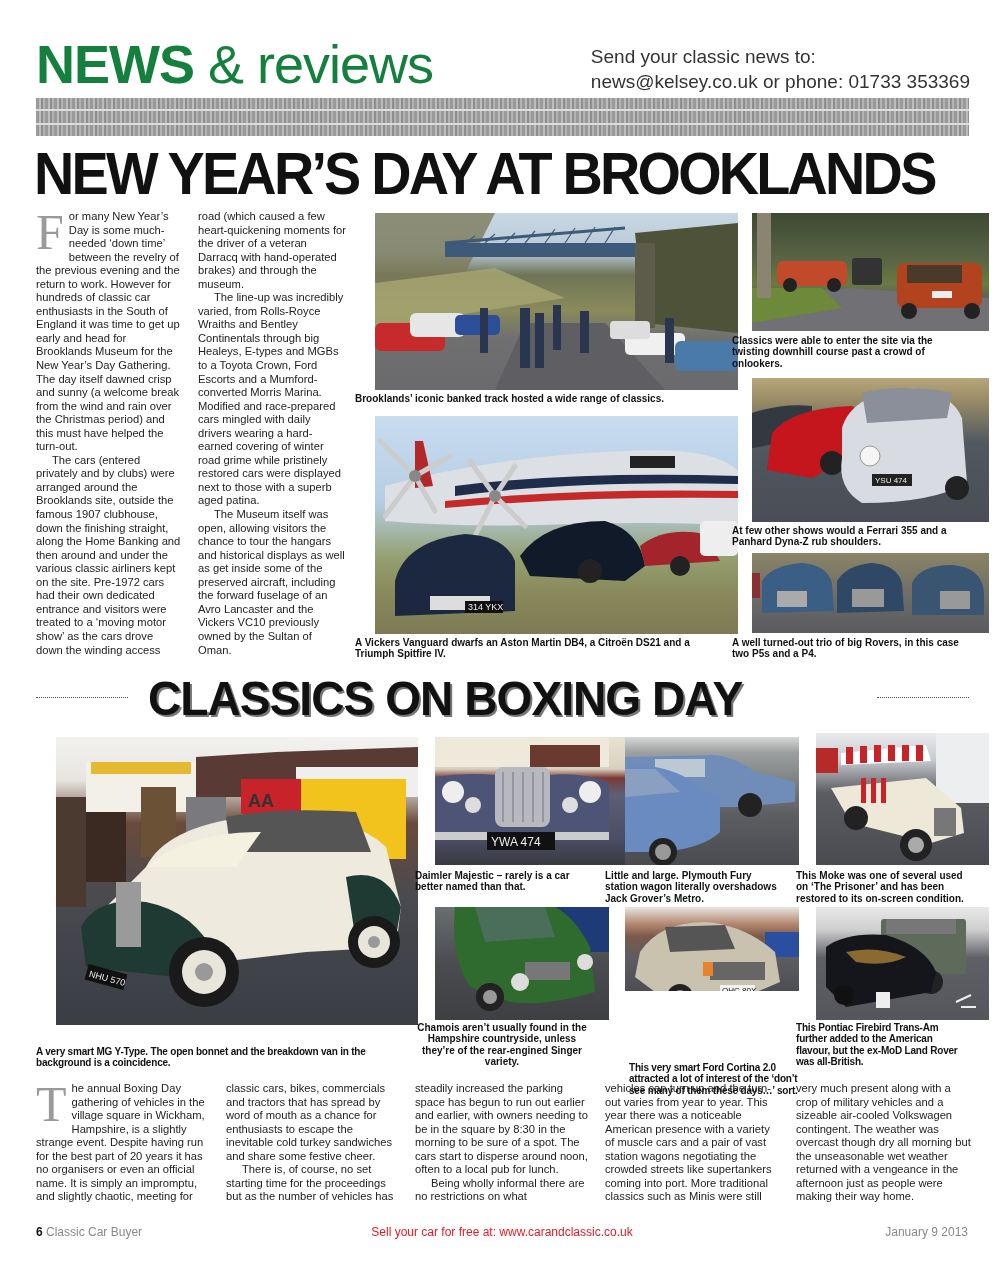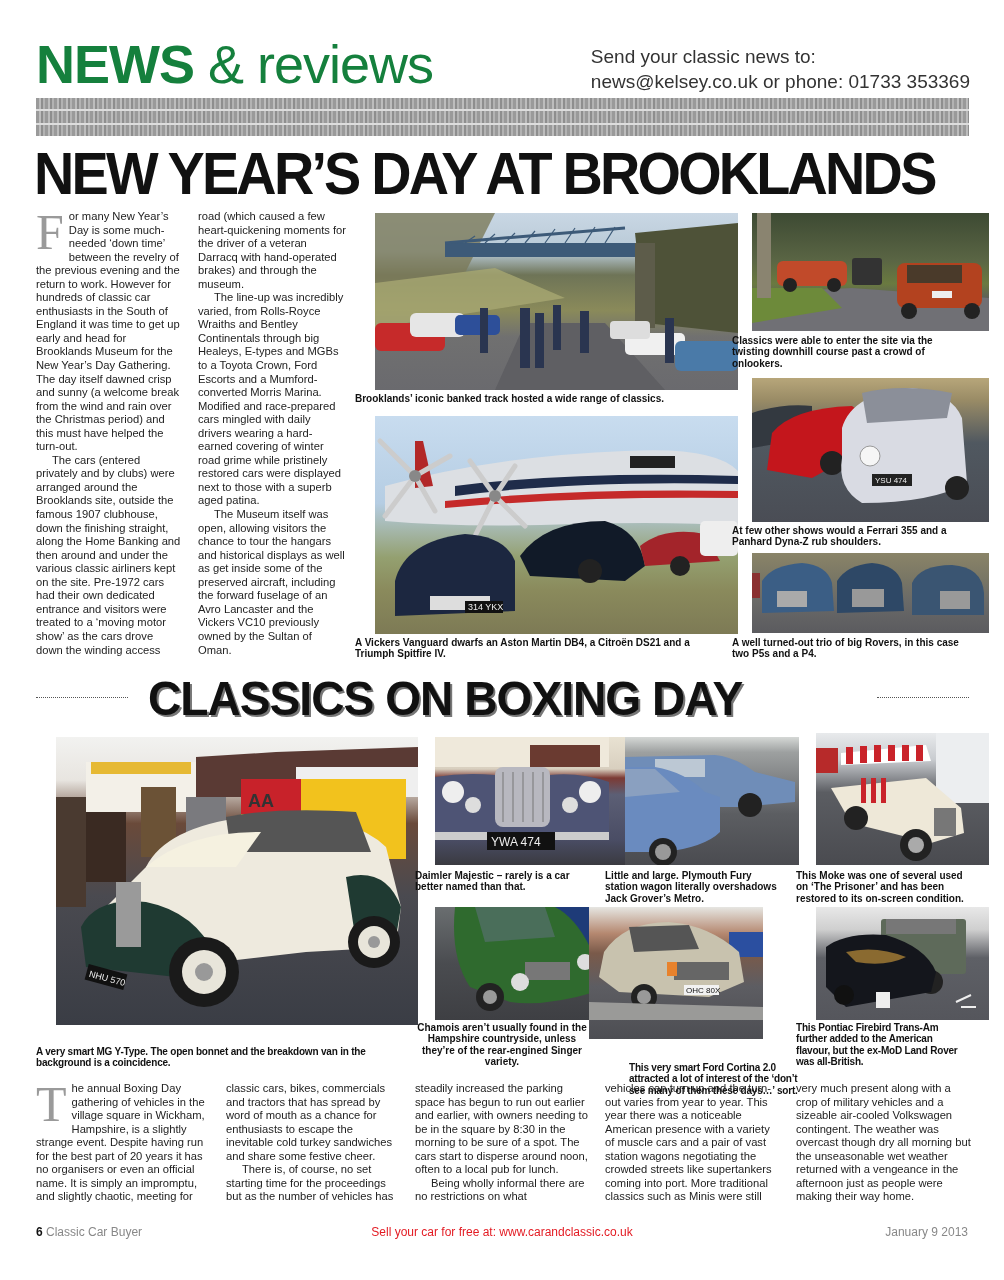--- a/index.html
+++ b/index.html
@@ -273,21 +273,21 @@
     <path d="M40,0 L110,0 L120,30 L50,35 Z" fill="#4a6e5a"></path>
     <rect x="90" y="55" width="45" height="18" fill="#777"></rect>
     <circle cx="85" cy="75" r="9" fill="#ddd"></circle>
       <circle cx="150" cy="55" r="8" fill="#ddd"></circle>
     <circle cx="55" cy="90" r="14" fill="#222"></circle>
       <circle cx="55" cy="90" r="7" fill="#999"></circle>
   </svg>
 </div>
 <div class="caption" style="left:415px;top:1022px;width:174px;text-align:center;">Chamois aren’t usually found in the Hampshire countryside, unless they’re of the rear-engined Singer variety.</div>
 
-<div class="photo" style="left:569px;top:907px;width:174px;height:132px;background:linear-gradient(180deg,#e6e6e2 0%,#b58870 20%,#7a5a4a 35%,#5d5d62 60%,#4d4e53 100%);">
+<div class="photo" style="left:605px;top:907px;width:174px;height:84px;background:linear-gradient(180deg,#e6e6e2 0%,#b58870 20%,#7a5a4a 35%,#5d5d62 60%,#4d4e53 100%);">
   <svg width="174" height="113" viewBox="0 0 174 113">
     <rect x="140" y="25" width="34" height="25" fill="#2b4fa0"></rect>
     <path d="M15,45 Q35,15 80,15 Q120,18 150,45 L155,75 L120,90 L30,85 L10,70 Z" fill="#c8c2ae"></path>
     <path d="M40,20 L100,18 L110,42 L45,45 Z" fill="#555"></path>
     <rect x="85" y="55" width="55" height="18" fill="#666"></rect>
     <rect x="78" y="55" width="10" height="14" fill="#e8822c"></rect>
     <rect x="95" y="78" width="35" height="10" fill="#f2f2f2"></rect>
     <text x="97" y="86" font-size="8" fill="#111" font-family="Liberation Sans,sans-serif">OHC 80X</text>
     <circle cx="55" cy="90" r="13" fill="#222"></circle>
       <circle cx="55" cy="90" r="7" fill="#999"></circle>

